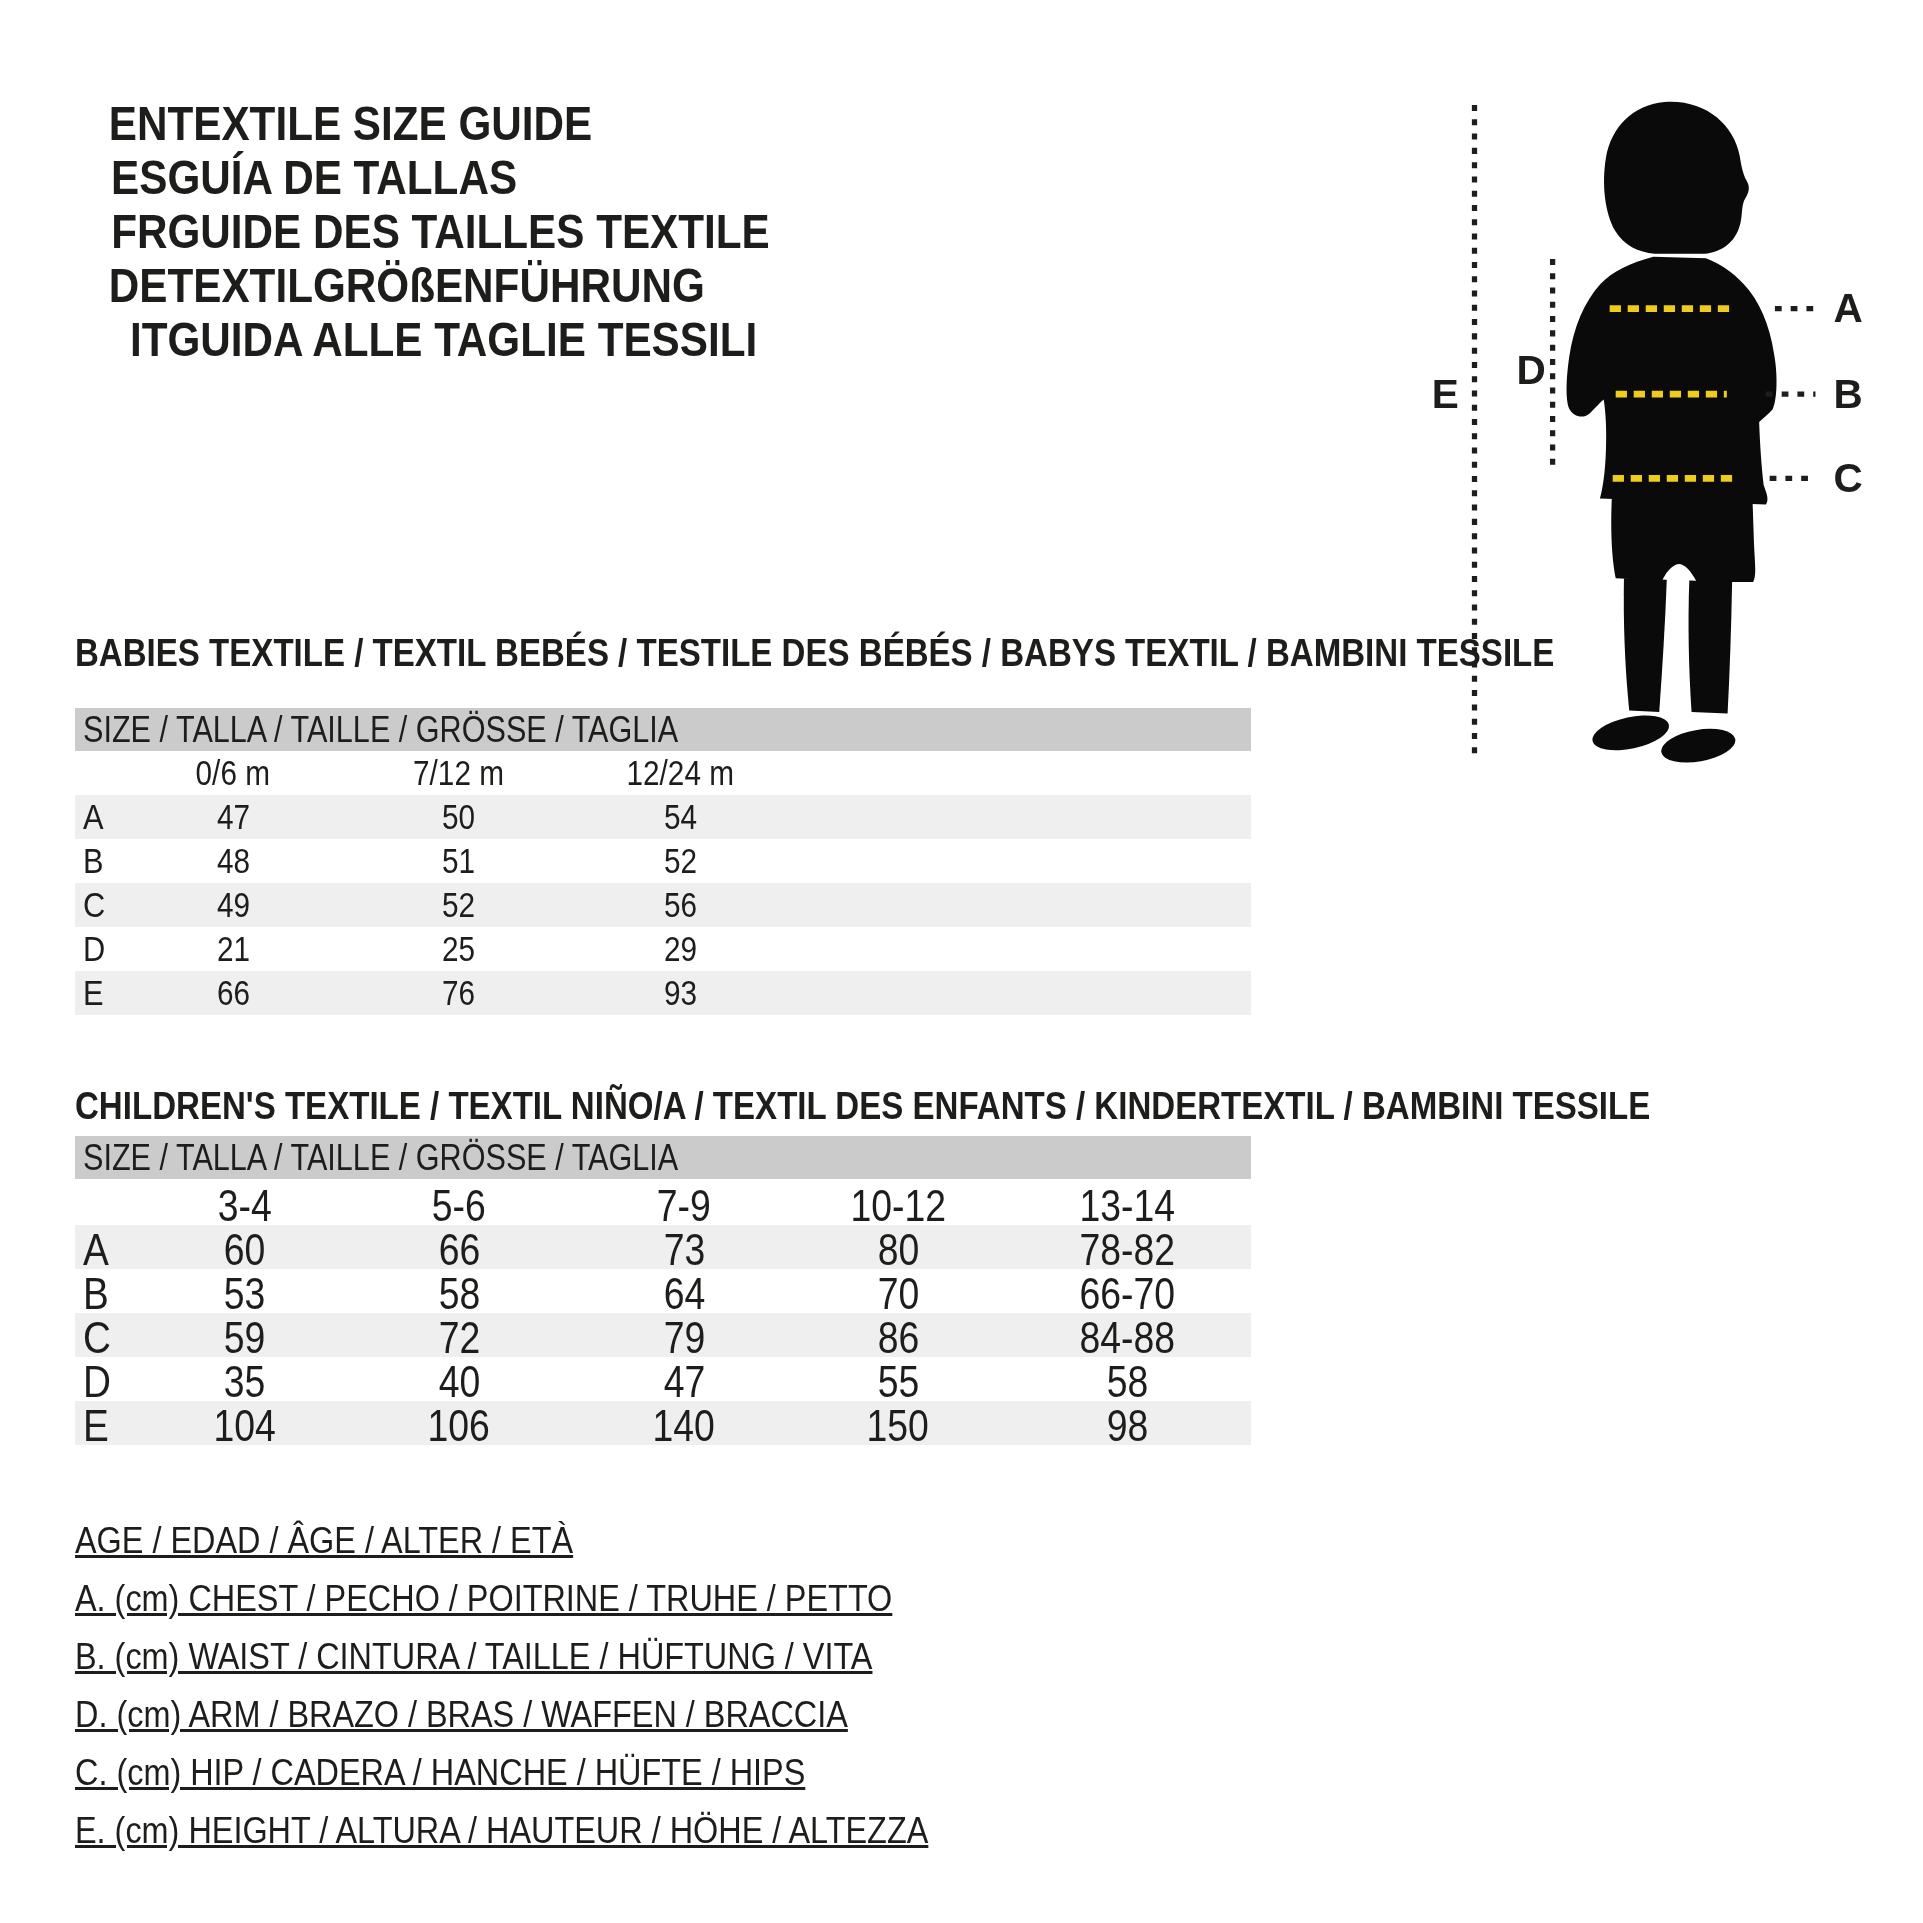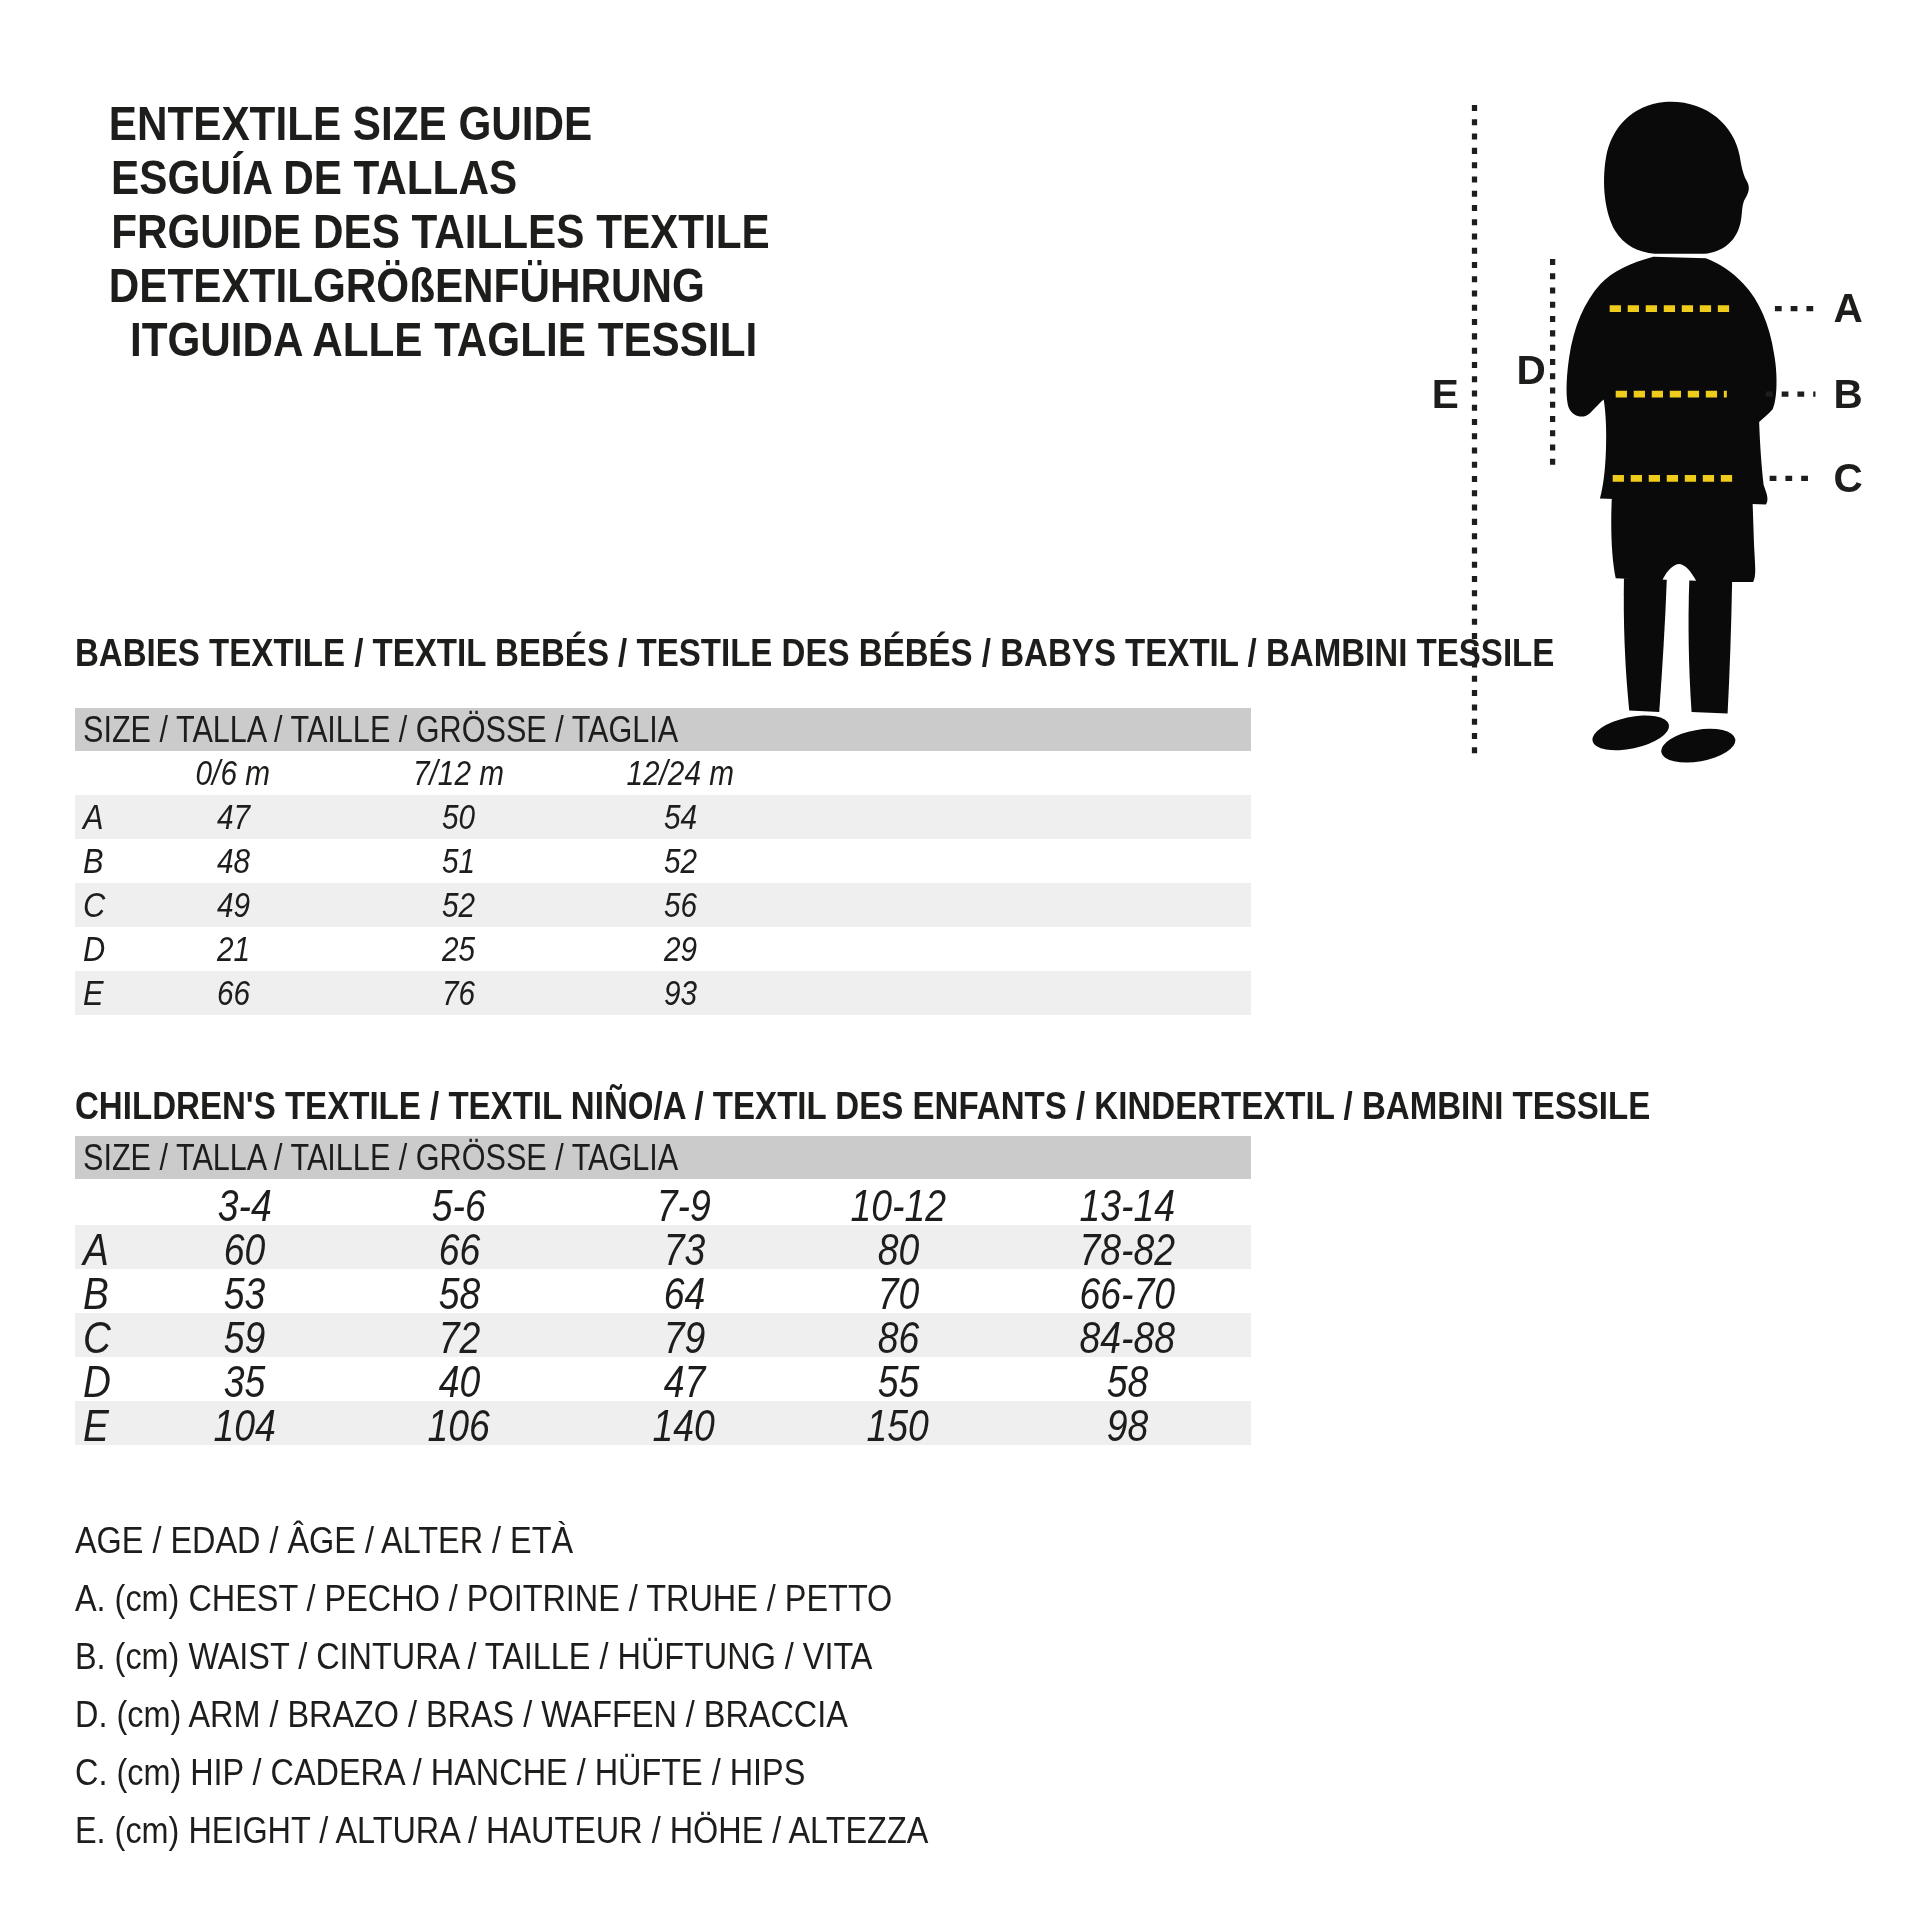--- a/index.html
+++ b/index.html
@@ -25,35 +25,35 @@
   #babies-title{left:75px;top:631px;justify-content:flex-end;}
   #children-title{left:75px;top:1084px;}
 
   
   .size-bar{width:1176px;height:43px;background:#cbcbcb;display:flex;align-items:flex-end;
             font-size:36px;padding-left:7.5px;box-sizing:border-box;}
   #babies-bar{left:75px;top:708px;}
   #children-bar{left:75px;top:1136px;}
 
   
-  .tbl{left:75px;width:1176px;font-style:italic;}
+  .tbl{left:75px;width:1176px;}
   #babies-grid{top:751px;}
   #children-grid{top:1181px;}
   .g-b{display:grid;grid-template-columns:83px 150px 301px 143px 1fr;height:44px;
        align-items:center;font-size:35px;}
   .g-c{display:grid;grid-template-columns:83px 173px 256px 194px 234px 225px 1fr;height:44px;
        align-items:center;font-size:44px;}
   .g-b>div,.g-c>div{text-align:center;}
   .g-b>div:first-child,.g-c>div:first-child{text-align:left;padding-left:7.5px;}
   .hdr{height:44px;}
   .stripe{background:#efefef;}
 
   
   #legend{left:75px;top:1512px;font-size:36px;}
-  .leg-row{height:58px;display:flex;align-items:center;}
+  .leg-row{height:58px;display:flex;align-items:center;text-decoration:underline;}
   .leg-row .cx{transform:scaleX(0.9);}
 
   
   #figure{left:1390px;top:60px;width:534px;height:736px;}
   #figure text{font-family:"Liberation Sans","DejaVu Sans",sans-serif;font-weight:bold;
                font-size:54px;fill:#1d1d1b;}
 </style>
 </head>
 <body>
 

